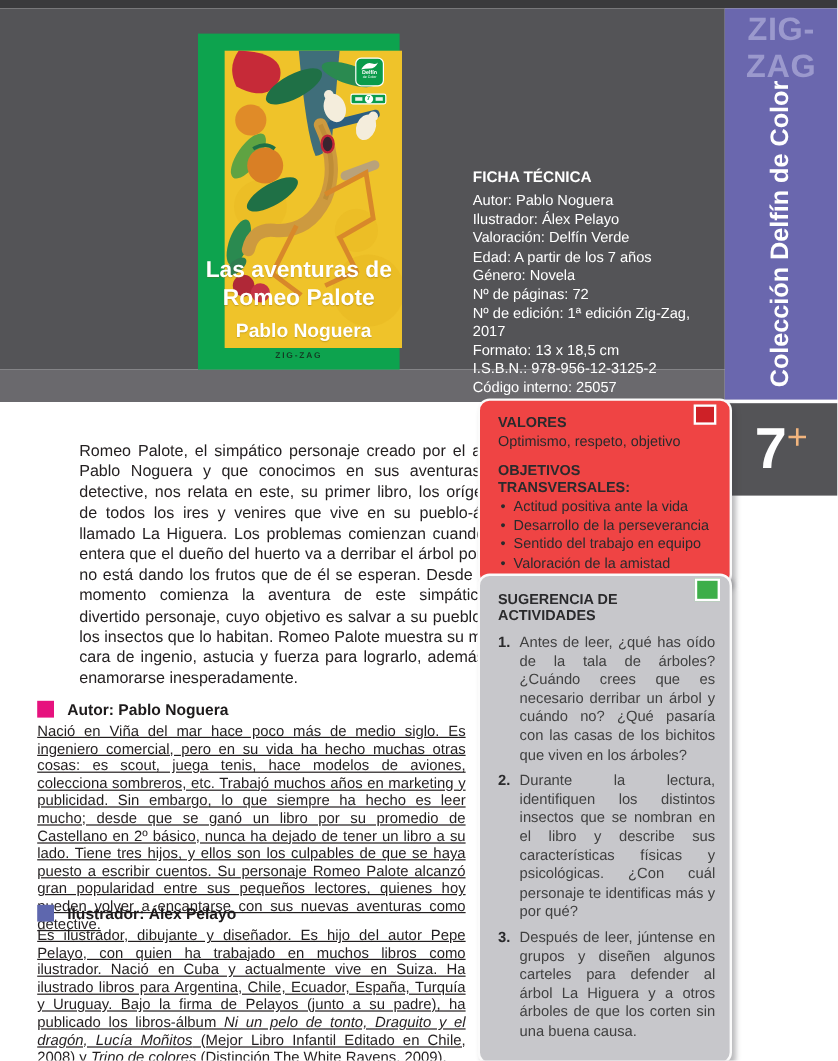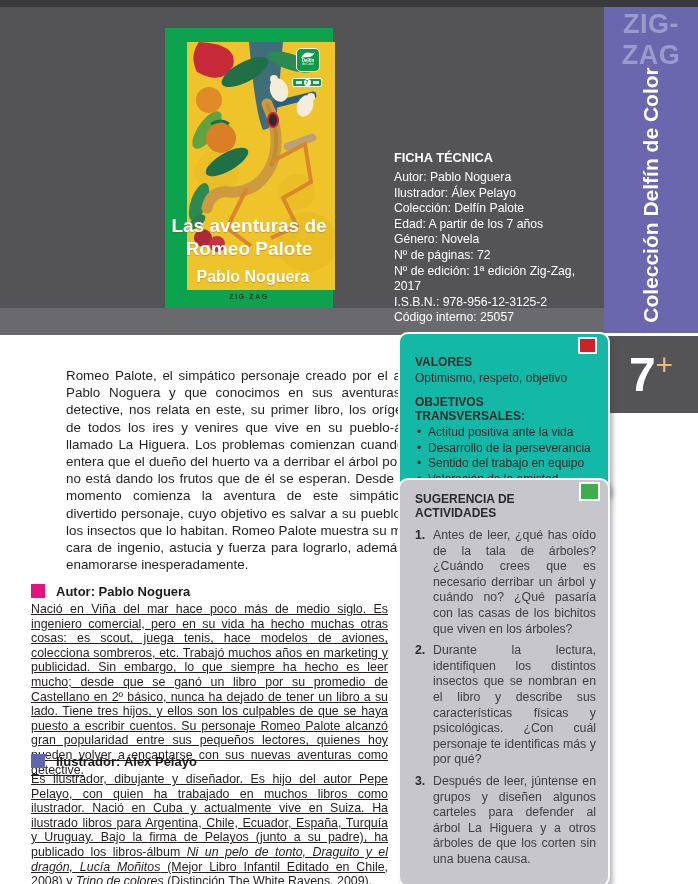--- a/index.html
+++ b/index.html
@@ -41,21 +41,21 @@
   .delfin-label { font-size:4.5px; font-weight:700; color:#ffffff; line-height:4px; }
   .delfin-sublabel { font-size:3px; color:#ffffff; line-height:3.5px; }
   .age-banner { position:absolute; right:11px; top:50px; width:30px; height:9px; background:#0a9b4b;
            border:1px solid #ffffff; border-radius:2px; display:flex; align-items:center; justify-content:center; gap:2px; }
   .age-banner .tick { width:6px; height:3px; background:#e9f4ec; }
   .age-banner .circle { width:7px; height:7px; background:#ffffff; border-radius:50%;
            font-size:5px; font-weight:700; color:#0a9b4b; line-height:7px; text-align:center; }
 
   
   .ficha { position:absolute; left:394px; top:140px; width:210px; color:#ffffff; }
-  .ficha-heading { font-size:12.8px; font-weight:700; margin-bottom:5px;margin-top:10px; }
+  .ficha-heading { font-size:12.8px; font-weight:700; margin-bottom:5px; }
   .ficha-row { font-size:12.2px; line-height:15.6px; }
 
   
   .main-title { position:absolute; left:30px; top:338px; width:360px; font-size:20.5px; font-weight:700; color:#1d1a1b; }
   .synopsis { position:absolute; left:30px; top:367px; width:358px; font-size:13.4px; line-height:17.2px;
            text-align:justify; color:#231f20;margin-left:36px; }
 
   .section { position:absolute; left:31px; width:357px; }
   .section-author { top:584px; }
   .section-illustrator { top:754px; }
@@ -63,21 +63,21 @@
   .swatch-pink { background:#e6127e; }
   .swatch-blue { background:#5e67ae; }
   .section-heading { margin-left:25px; font-size:13px; font-weight:700; color:#1d1a1b; }
   .section-bio { margin-top:3px; font-size:12.4px; line-height:14.6px;
            text-align:justify; color:#231f20;text-decoration:underline; }
   .italic { font-style:italic; }
 
   
   .info-box { position:absolute; left:398px; width:212px; border:2px solid #fbfbfb; border-radius:10px;
            box-shadow:3px 4px 4px rgba(60,60,65,0.35); }
-  .valores-box { top:332px; min-height:134px; background:#14b8a6; padding:21px 12px 10px 15px; }
+  .valores-box { top:332px; min-height:134px; background:#ef4444; padding:11px 12px 10px 15px; }
   .sugerencia-box { top:478px; min-height:334px; background:#c7c7cb; padding:12px 12px 12px 15px; }
   .corner-square { position:absolute; border:2px solid #ffffff; }
   .corner-red { right:11px; top:3px; width:19px; height:17px; background:#ce2127; }
   .corner-green { right:8px; top:2px; width:21px; height:19px; background:#3dae49; }
 
   .box-heading { font-size:12px; font-weight:700; color:#2a2a2c; margin-bottom:2px; }
   .box-line { font-size:12px; color:#2a2a2c; }
   .objetivos-heading { margin-top:10px; }
   .bullet-list { margin-top:2px; }
   .bullet-item { display:flex; font-size:12px; line-height:15.5px; color:#2a2a2c; }
@@ -155,25 +155,26 @@
       <span class="tick"></span>
       <span class="circle">7</span>
       <span class="tick"></span>
     </div>
   </div>
 
   <div class="ficha">
     <div class="ficha-heading">FICHA TÉCNICA</div>
     <div class="ficha-row">Autor: Pablo Noguera</div>
     <div class="ficha-row">Ilustrador: Álex Pelayo</div>
-    <div class="ficha-row">Colección: Delfín Palote</div>
+    <div class="ficha-row">Valoración: Delfín Verde</div>
     <div class="ficha-row">Edad: A partir de los 7 años</div>
     <div class="ficha-row">Género: Novela</div>
     <div class="ficha-row">Nº de páginas: 72</div>
     <div class="ficha-row">Nº de edición: 1ª edición Zig-Zag, 2017</div>
+    <div class="ficha-row">Formato: 13 x 18,5 cm</div>
     <div class="ficha-row">I.S.B.N.: 978-956-12-3125-2</div>
     <div class="ficha-row">Código interno: 25057</div>
   </div>
 
   <p class="synopsis">Romeo Palote, el simpático personaje creado por el autor Pablo Noguera y que conocimos en sus aventuras de detective, nos relata en este, su primer libro, los orígenes de todos los ires y venires que vive en su pueblo-árbol llamado La Higuera. Los problemas comienzan cuando se entera que el dueño del huerto va a derribar el árbol porque no está dando los frutos que de él se esperan. Desde este momento comienza la aventura de este simpático y divertido personaje, cuyo objetivo es salvar a su pueblo y a los insectos que lo habitan. Romeo Palote muestra su mejor cara de ingenio, astucia y fuerza para lograrlo, además de enamorarse inesperadamente.</p>
 
   <div class="section section-author">
     <span class="swatch swatch-pink"></span>
     <div class="section-heading">Autor: Pablo Noguera</div>
     <p class="section-bio">Nació en Viña del mar hace poco más de medio siglo. Es ingeniero comercial, pero en su vida ha hecho muchas otras cosas: es scout, juega tenis, hace modelos de aviones, colecciona sombreros, etc. Trabajó muchos años en marketing y publicidad. Sin embargo, lo que siempre ha hecho es leer mucho; desde que se ganó un libro por su promedio de Castellano en 2º básico, nunca ha dejado de tener un libro a su lado. Tiene tres hijos, y ellos son los culpables de que se haya puesto a escribir cuentos. Su personaje Romeo Palote alcanzó gran popularidad entre sus pequeños lectores, quienes hoy pueden volver a encantarse con sus nuevas aventuras como detective.</p>

